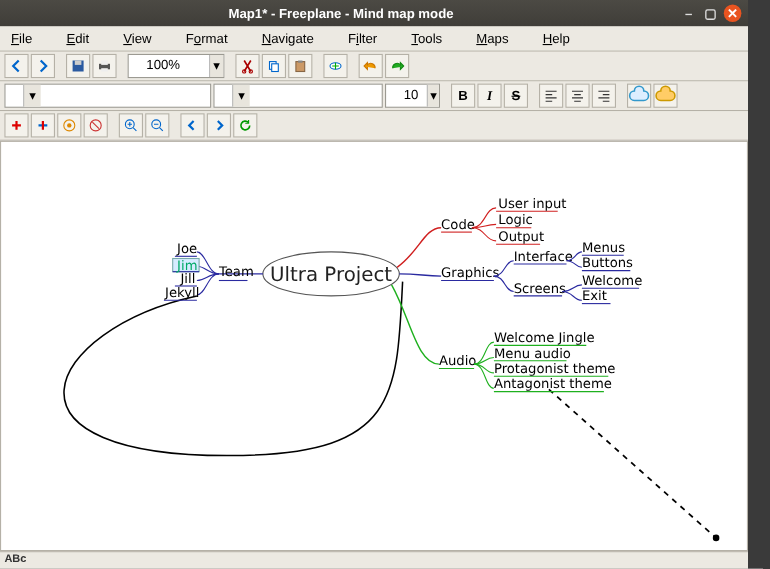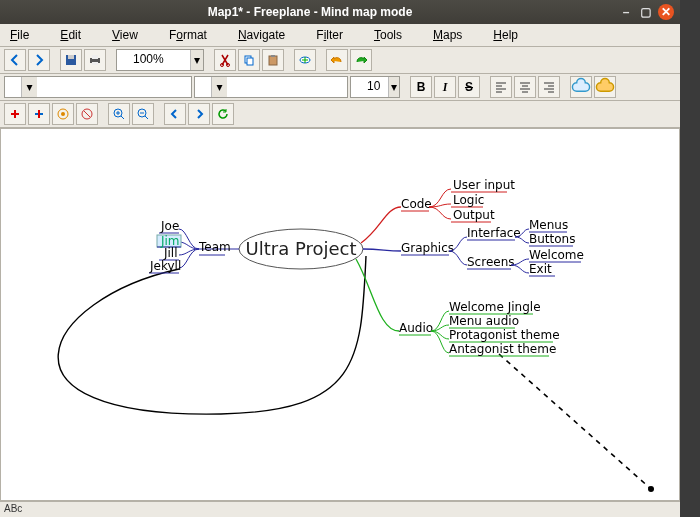--- a/index.html
+++ b/index.html
@@ -115,20 +115,21 @@
     fill: #222;
     text-anchor: middle;
   }
   .status {
     height: 16px;
     background: #ece9e2;
     border-top: 1px solid #b5b1a7;
     font-size: 10px;
     padding: 1px 4px;
     color: #333;
+    font-weight: bold;
   }
 </style>
 </head>
 <body>
 
 <div class="window">
 
   <div class="titlebar">
     <span class="title">Map1* - Freeplane - Mind map mode</span>
     <span class="wbtn" style="color:#ddd">–</span>

